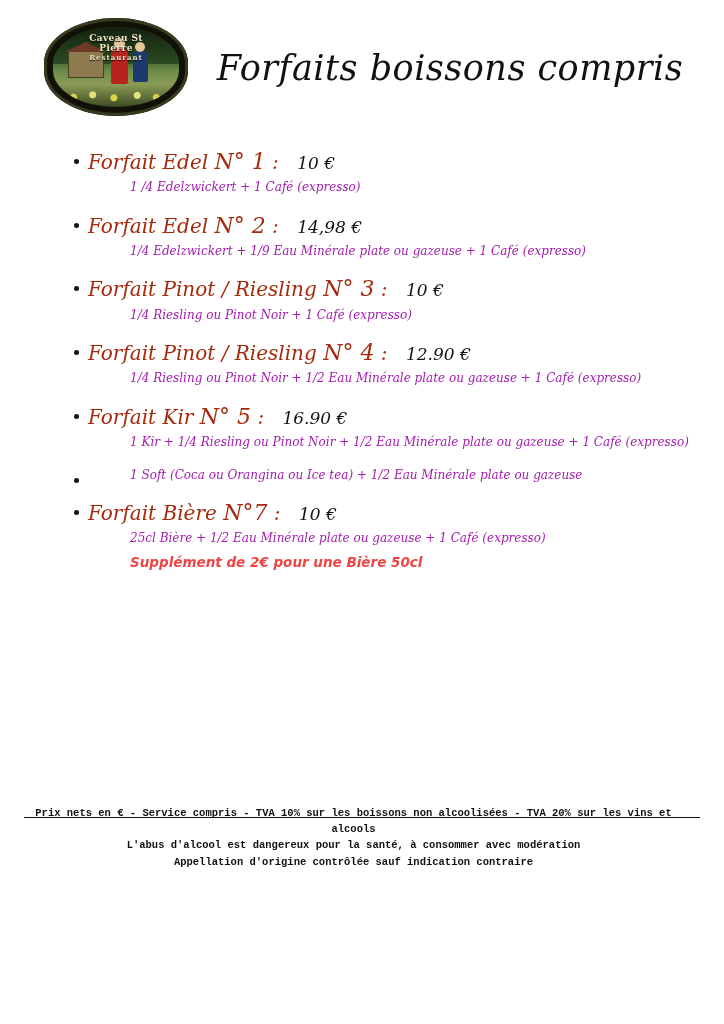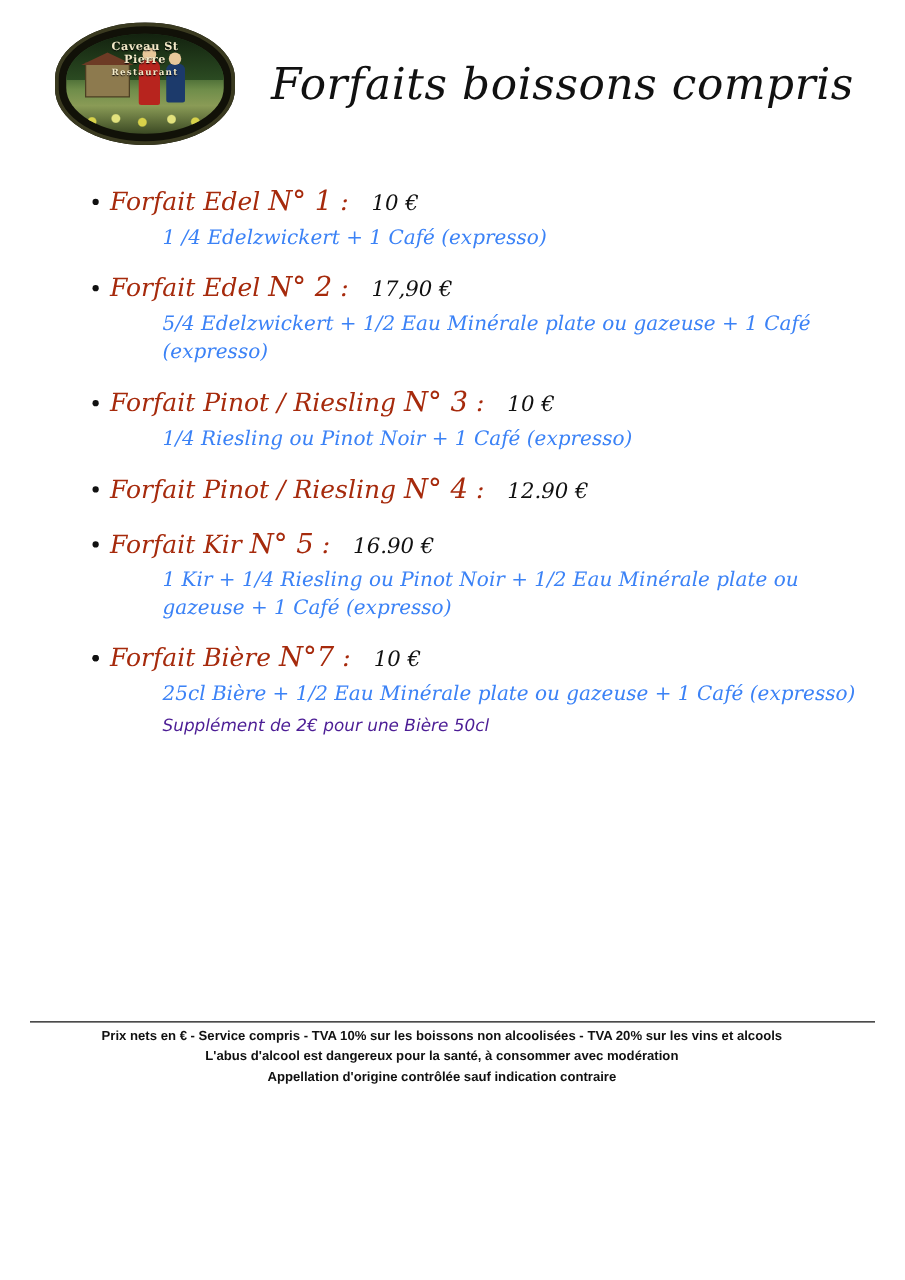--- a/index.html
+++ b/index.html
@@ -196,51 +196,51 @@
   }
   .item-head .price {
     color: #111111;
     font-style: italic;
     font-size: 17px;
     margin-left: 12px;
   }
   .item-desc {
     font-family: "DejaVu Serif", serif;
     font-style: italic;
-    font-size: 16px;
-    color: #3b82f6;
+    font-size: 12px;
+    color: #a21caf;
     line-height: 1.38;
     margin-top: 3px;
     padding-left: 42px;
   }
   .item-note {
     font-family: "DejaVu Sans", sans-serif;
     font-style: italic;
-    font-weight: normal;
+    font-weight: bold;
     font-size: 13.5px;
-    color: #4c1d95;
+    color: #ef4444;
     margin-top: 7px;
     padding-left: 42px;
   }
 
   
   .footer-rule {
     position: absolute;
     left: 24px;
     right: 24px;
     bottom: 66px;
     border-top: 1px solid #111;
   }
   .footer {
     position: absolute;
     left: 24px;
     right: 41px;
     bottom: 14px;
     text-align: center;
-    font-family: Liberation Sans, sans-serif;
+    font-family: Liberation Mono, monospace;
     font-size: 10.5px;
     font-weight: bold;
     color: #111111;
     line-height: 1.55;
   }
 </style>
 </head>
 <body>
 
 <div class="page">
@@ -277,23 +277,23 @@
       </div>
       <div class="item-desc">1 /4 Edelzwickert + 1 Café (expresso)</div>
     </div>
 
     <div class="item">
       <span class="bullet"></span>
       <div class="item-head">
         <span>Forfait Edel</span>
         <span class="num">N° 2</span>
         <span class="colon">:</span>
-        <span class="price">17,90 €</span>
-      </div>
-      <div class="item-desc">5/4 Edelzwickert + 1/2 Eau Minérale plate ou gazeuse + 1 Café (expresso)</div>
+        <span class="price">14,98 €</span>
+      </div>
+      <div class="item-desc">1/4 Edelzwickert + 1/9 Eau Minérale plate ou gazeuse + 1 Café (expresso)</div>
     </div>
 
     <div class="item">
       <span class="bullet"></span>
       <div class="item-head">
         <span>Forfait Pinot / Riesling</span>
         <span class="num">N° 3</span>
         <span class="colon">:</span>
         <span class="price">10 €</span>
       </div>
@@ -301,35 +301,37 @@
     </div>
 
     <div class="item">
       <span class="bullet"></span>
       <div class="item-head">
         <span>Forfait Pinot / Riesling</span>
         <span class="num">N° 4</span>
         <span class="colon">:</span>
         <span class="price">12.90 €</span>
       </div>
+      <div class="item-desc">1/4 Riesling ou Pinot Noir + 1/2 Eau Minérale plate ou gazeuse + 1 Café (expresso)</div>
     </div>
 
     <div class="item">
       <span class="bullet"></span>
       <div class="item-head">
         <span>Forfait Kir</span>
         <span class="num">N° 5</span>
         <span class="colon">:</span>
         <span class="price">16.90 €</span>
       </div>
       <div class="item-desc">1 Kir + 1/4 Riesling ou Pinot Noir + 1/2 Eau Minérale plate ou gazeuse + 1 Café (expresso)</div>
     </div>
 
     <div class="item">
       <span class="bullet"></span>
+      <div class="item-desc">1 Soft (Coca ou Orangina ou Ice tea) + 1/2 Eau Minérale plate ou gazeuse</div>
     </div>
 
     <div class="item">
       <span class="bullet"></span>
       <div class="item-head">
         <span>Forfait Bière</span>
         <span class="num">N°7</span>
         <span class="colon">:</span>
         <span class="price">10 €</span>
       </div>

